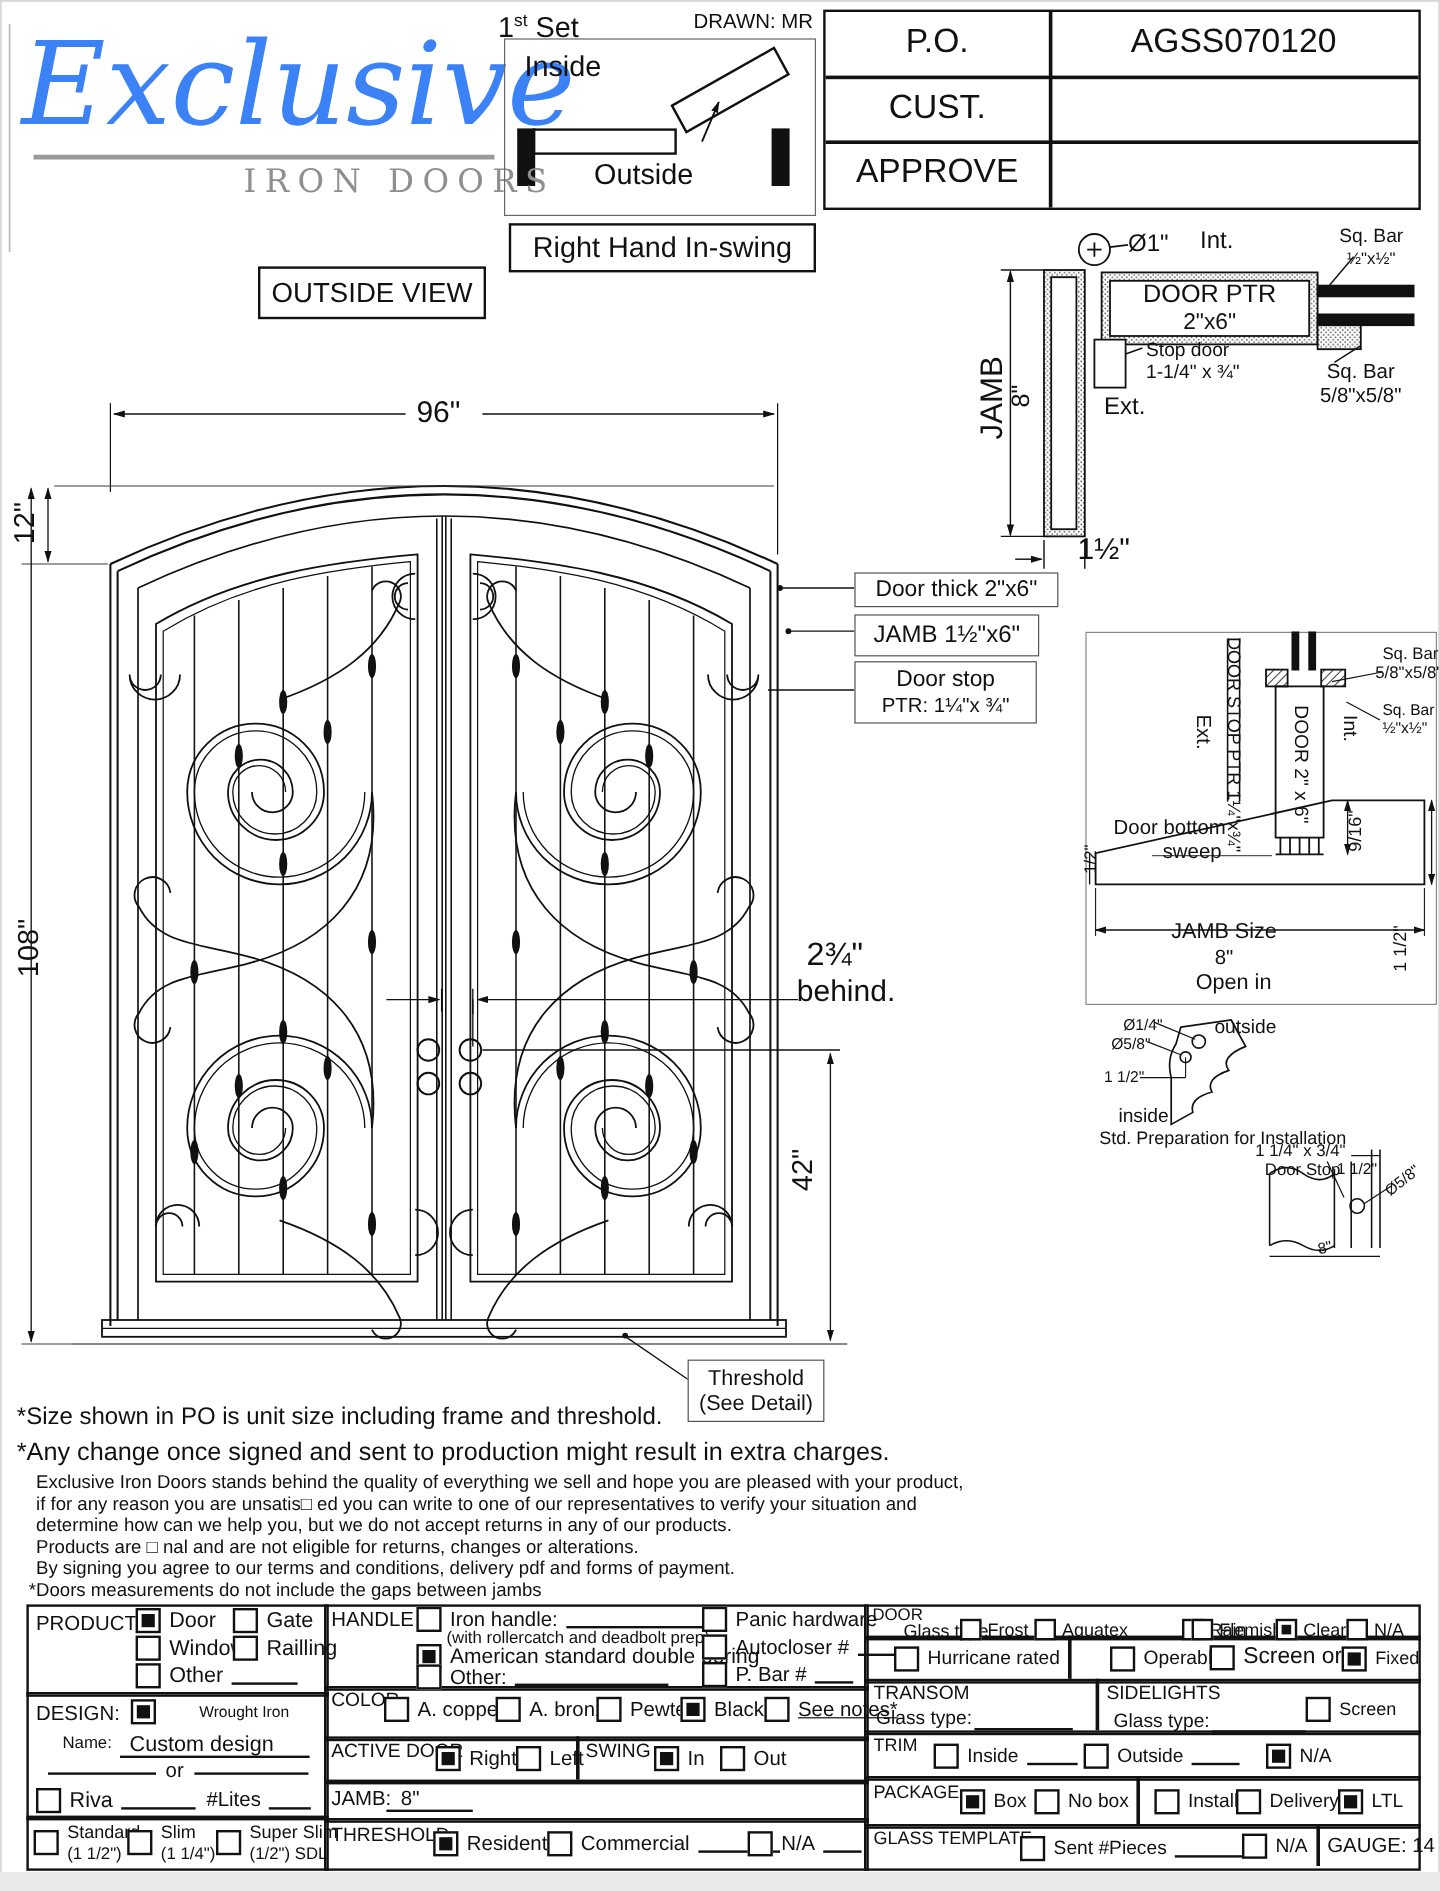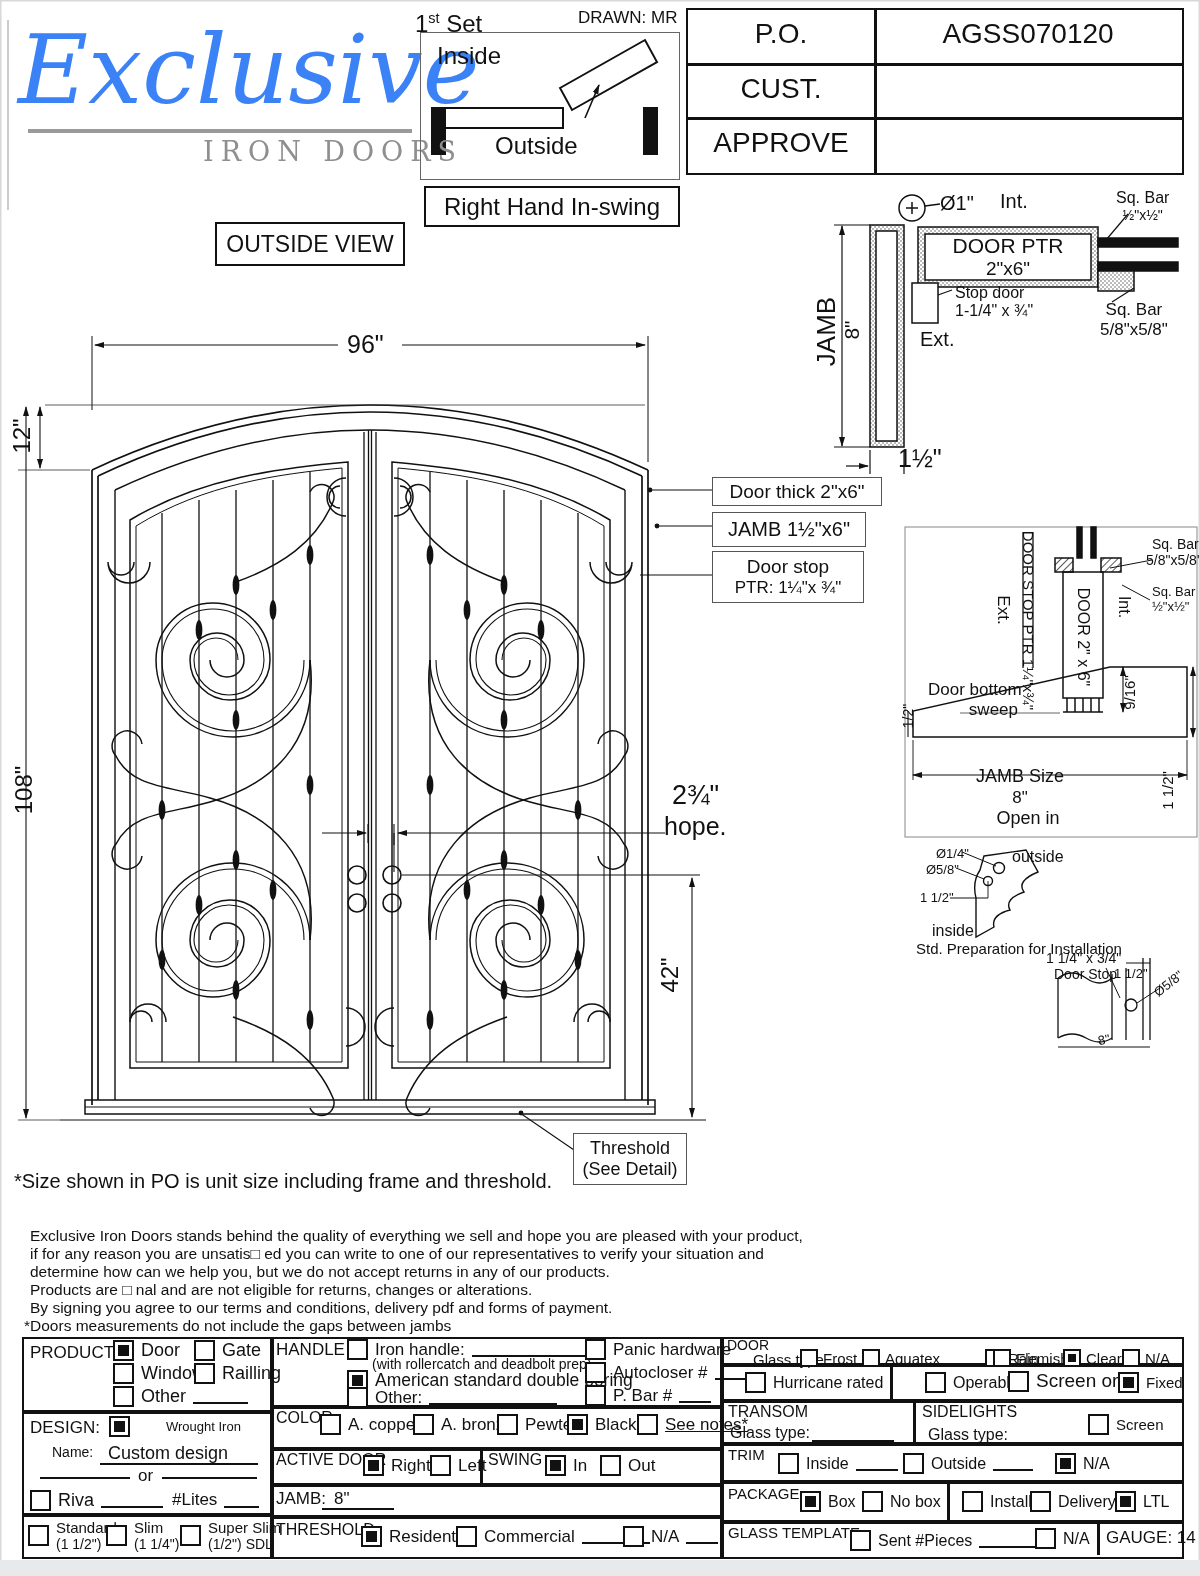--- a/index.html
+++ b/index.html
@@ -291,21 +291,21 @@
   </div>
   <div class="txt" style="left:920px;top:328px;font-size:20px;">Ext.</div>
   <div class="vlab" style="left:792px;top:316px;font-size:26px;">JAMB</div>
   <div class="vlab" style="left:842px;top:318px;font-size:21px;">8"</div>
   <div class="txt" style="left:898px;top:444px;font-size:25px;">1½"</div>
 
   <div class="txt" style="left:343px;top:330px;font-size:25px;background:#fff;padding:0 4px;">96"</div>
   <div class="vlab" style="left:4px;top:422px;font-size:24px;">12"</div>
   <div class="vlab" style="left:0px;top:776px;font-size:24px;">108"</div>
   <div class="txt" style="left:672px;top:780px;font-size:27px;">2¾"</div>
-  <div class="txt" style="left:664px;top:812px;font-size:25px;">hope.</div>
+  <div class="txt" style="left:664px;top:812px;font-size:25px;">behind.</div>
   <div class="vlab" style="left:652px;top:961px;font-size:24px;">42"</div>
 
   <div class="gbox" style="left:712px;top:477px;width:168px;height:27px;font-size:19px;">
     <span>Door thick 2"x6"</span>
   </div>
   <div class="gbox" style="left:712px;top:512px;width:152px;height:33px;font-size:20px;">
     <span>JAMB  1½"x6"</span>
   </div>
   <div class="gbox" style="left:712px;top:551px;width:150px;height:50px;font-size:19px;">
     <div>Door stop</div>
@@ -346,20 +346,21 @@
   <div class="txt" style="left:932px;top:922px;font-size:16px;">inside</div>
   <div class="txt" style="left:916px;top:940px;font-size:15px;">Std. Preparation for Installation</div>
 
   <div class="txt" style="left:1046px;top:950px;font-size:14px;">1 1/4" x 3/4"</div>
   <div class="txt" style="left:1054px;top:966px;font-size:14px;">Door Stop</div>
   <div class="txt" style="left:1114px;top:966px;font-size:13px;">1 1/2"</div>
   <div class="abs" style="left:1152px;top:976px;font-size:13px;transform:rotate(-38deg);white-space:nowrap;">Ø5/8"</div>
   <div class="abs" style="left:1098px;top:1032px;font-size:13px;transform:rotate(-12deg);">8"</div>
 
   <div class="note" style="left:14px;top:1170px;font-size:20px;">*Size shown in PO is unit size including frame and threshold.</div>
+  <div class="note" style="left:14px;top:1199px;font-size:21px;">*Any change once signed and sent to production might result in extra charges.</div>
   <div class="note" style="left:30px;top:1227px;font-size:15.5px;">Exclusive Iron Doors stands behind the quality of everything we sell and hope you are pleased with your product,</div>
   <div class="note" style="left:30px;top:1245px;font-size:15.5px;">if for any reason you are unsatis□ ed you can write to one of our representatives to verify your situation and</div>
   <div class="note" style="left:30px;top:1281px;font-size:15.5px;">Products are □ nal and are not eligible for returns, changes or alterations.</div>
   <div class="note" style="left:30px;top:1263px;font-size:15.5px;">determine how can we help you, but we do not accept returns in any of our products.</div>
   <div class="note" style="left:30px;top:1299px;font-size:15.5px;">By signing you agree to our terms and conditions, delivery pdf and forms of payment.</div>
   <div class="note" style="left:24px;top:1317px;font-size:15.5px;">*Doors measurements do not include the gaps between jambs</div>
 
   <div class="cell" style="left:22px;top:1337px;width:248px;height:73px;"></div>
   <div class="cell" style="left:22px;top:1410px;width:248px;height:103px;"></div>
   <div class="cell" style="left:22px;top:1513px;width:248px;height:42px;"></div>

